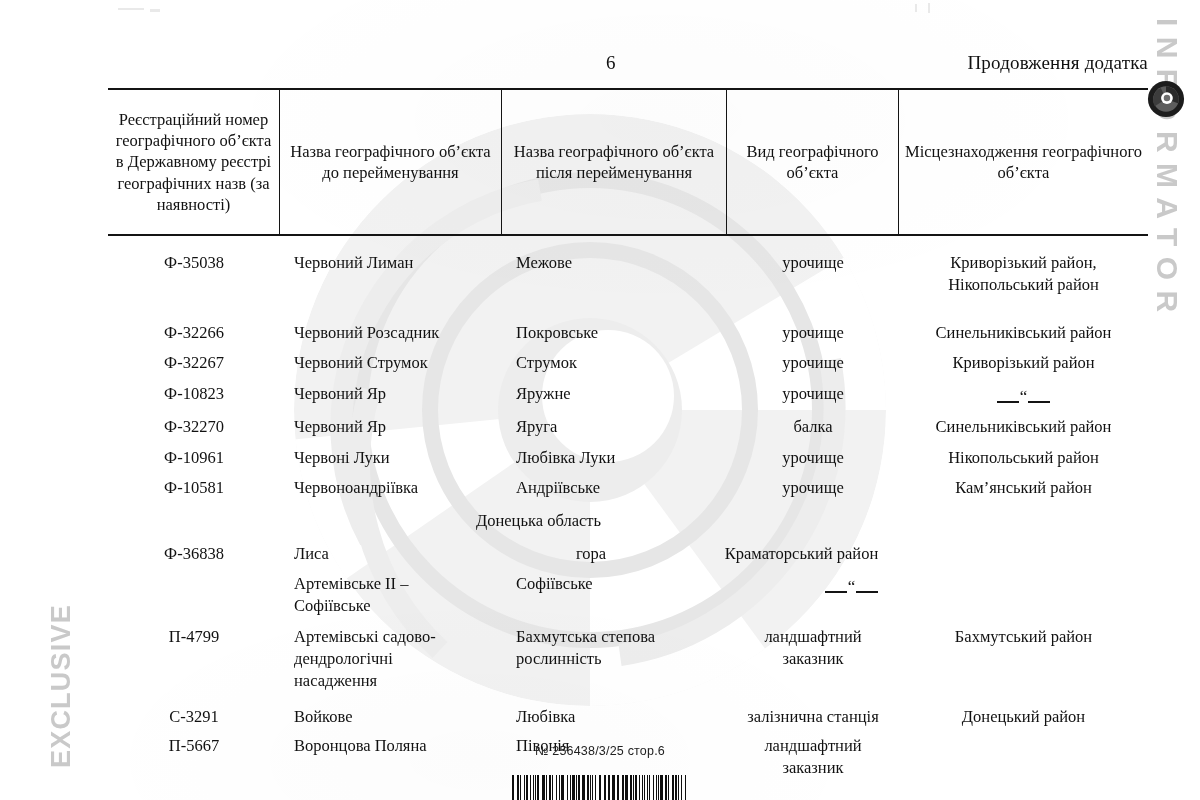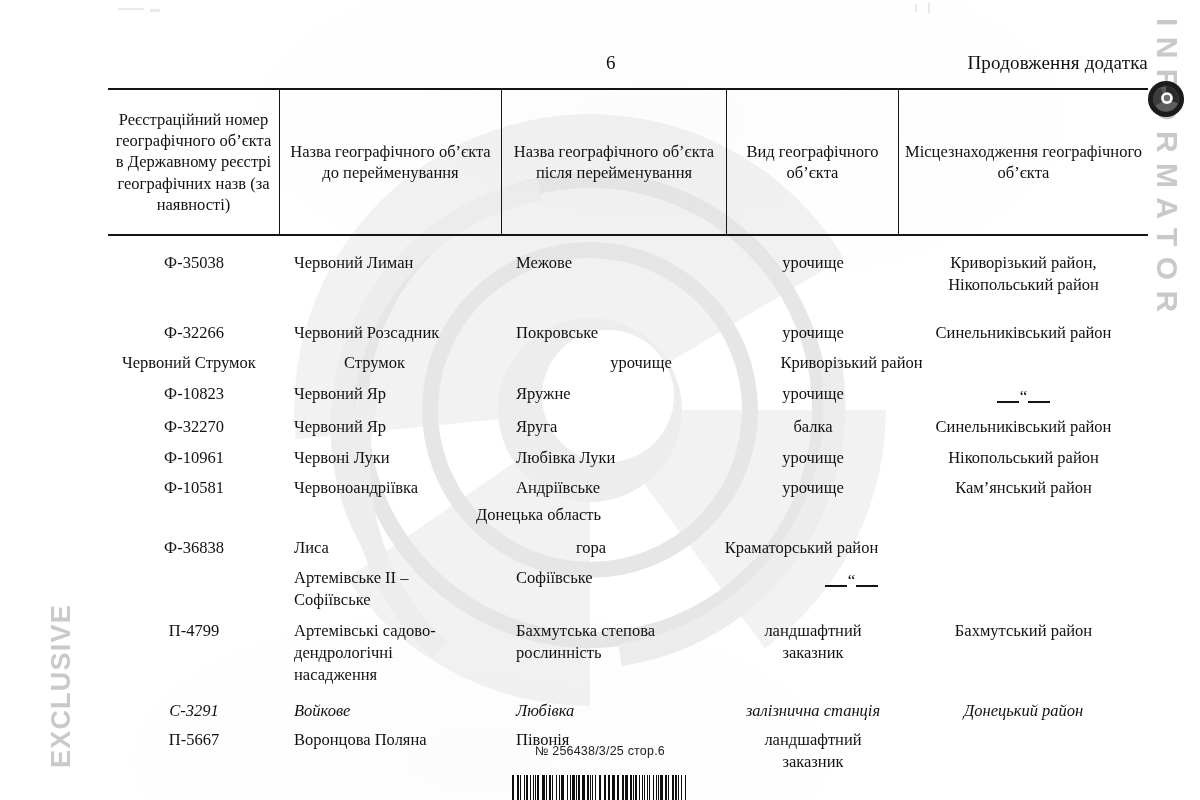--- a/index.html
+++ b/index.html
@@ -328,20 +328,21 @@
           <div class="cell loc">Криворізький район,<br>Нікопольський район</div>
         </div>
         <div class="row" style="margin-top: 22px;">
           <div class="cell reg">Ф-32266</div>
           <div class="cell old">Червоний Розсадник</div>
           <div class="cell newn">Покровське</div>
           <div class="cell kind">урочище</div>
           <div class="cell loc">Синельниківський район</div>
         </div>
         <div class="row" style="margin-top: 5px;">
+          <div class="cell reg">Ф-32267</div>
           <div class="cell old">Червоний Струмок</div>
           <div class="cell newn">Струмок</div>
           <div class="cell kind">урочище</div>
           <div class="cell loc">Криворізький район</div>
         </div>
         <div class="row" style="margin-top: 5px;">
           <div class="cell reg">Ф-10823</div>
           <div class="cell old">Червоний Яр</div>
           <div class="cell newn">Яружне</div>
           <div class="cell kind">урочище</div>
@@ -365,21 +366,21 @@
           <div class="cell kind">урочище</div>
           <div class="cell loc">Нікопольський район</div>
         </div>
         <div class="row" style="margin-top: 5px;">
           <div class="cell reg">Ф-10581</div>
           <div class="cell old">Червоноандріївка</div>
           <div class="cell newn">Андріївське</div>
           <div class="cell kind">урочище</div>
           <div class="cell loc">Кам’янський район</div>
         </div>
-        <div class="section-row" style="">
+        <div class="section-row" style="margin-top: 6px;">
           <span class="section-label">Донецька область</span>
         </div>
         <div class="row" style="margin-top: 6px;">
           <div class="cell reg">Ф-36838</div>
           <div class="cell newn">Лиса</div>
           <div class="cell kind">гора</div>
           <div class="cell loc">Краматорський район</div>
         </div>
         <div class="row" style="margin-top: 4px;">
           <div class="cell reg"></div>
@@ -391,21 +392,21 @@
               <span class="bar"></span>
             </span></div>
         </div>
         <div class="row" style="margin-top: 6px;">
           <div class="cell reg">П-4799</div>
           <div class="cell old">Артемівські садово-<br>дендрологічні<br>насадження</div>
           <div class="cell newn">Бахмутська степова<br>рослинність</div>
           <div class="cell kind">ландшафтний<br>заказник</div>
           <div class="cell loc">Бахмутський район</div>
         </div>
-        <div class="row" style="margin-top: 10px; font-style: italic;">
+        <div class="row" style="margin-top: 10px;">
           <div class="cell reg">С-3291</div>
           <div class="cell old">Войкове</div>
           <div class="cell newn">Любівка</div>
           <div class="cell kind">залізнична станція</div>
           <div class="cell loc">Донецький район</div>
         </div>
         <div class="row" style="margin-top: 4px;">
           <div class="cell reg">П-5667</div>
           <div class="cell old">Воронцова Поляна</div>
           <div class="cell newn">Півонія</div>

